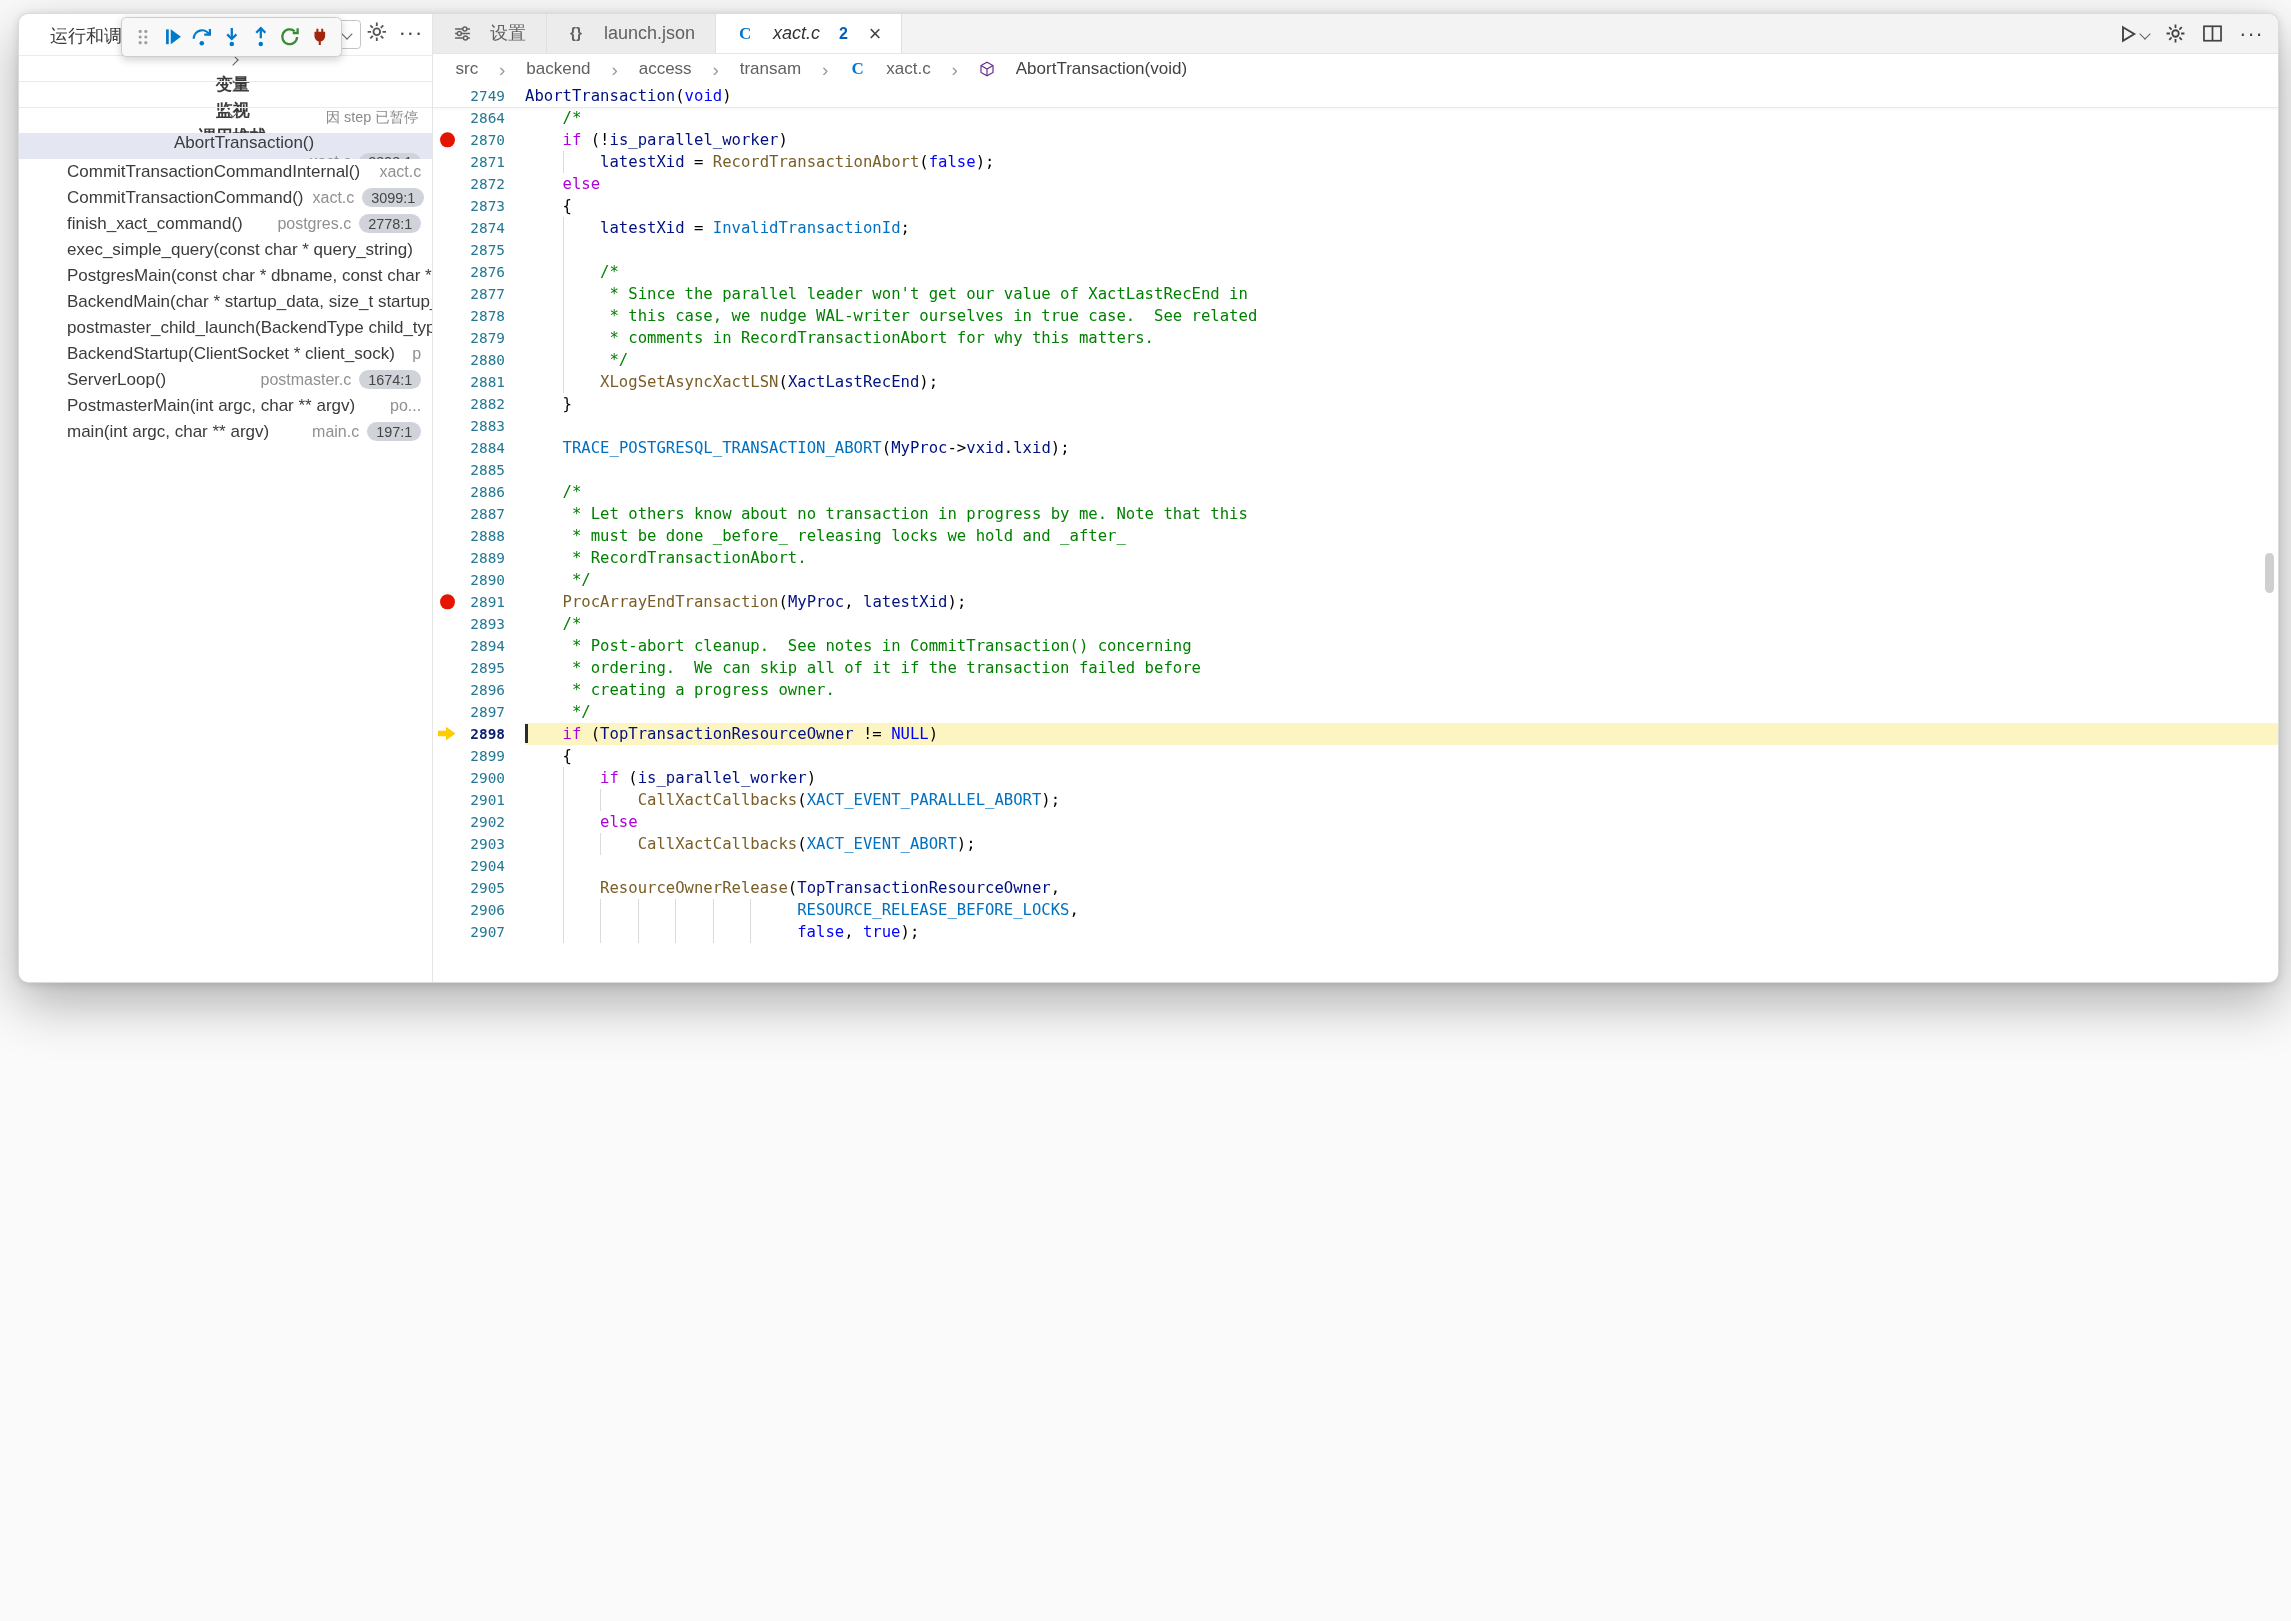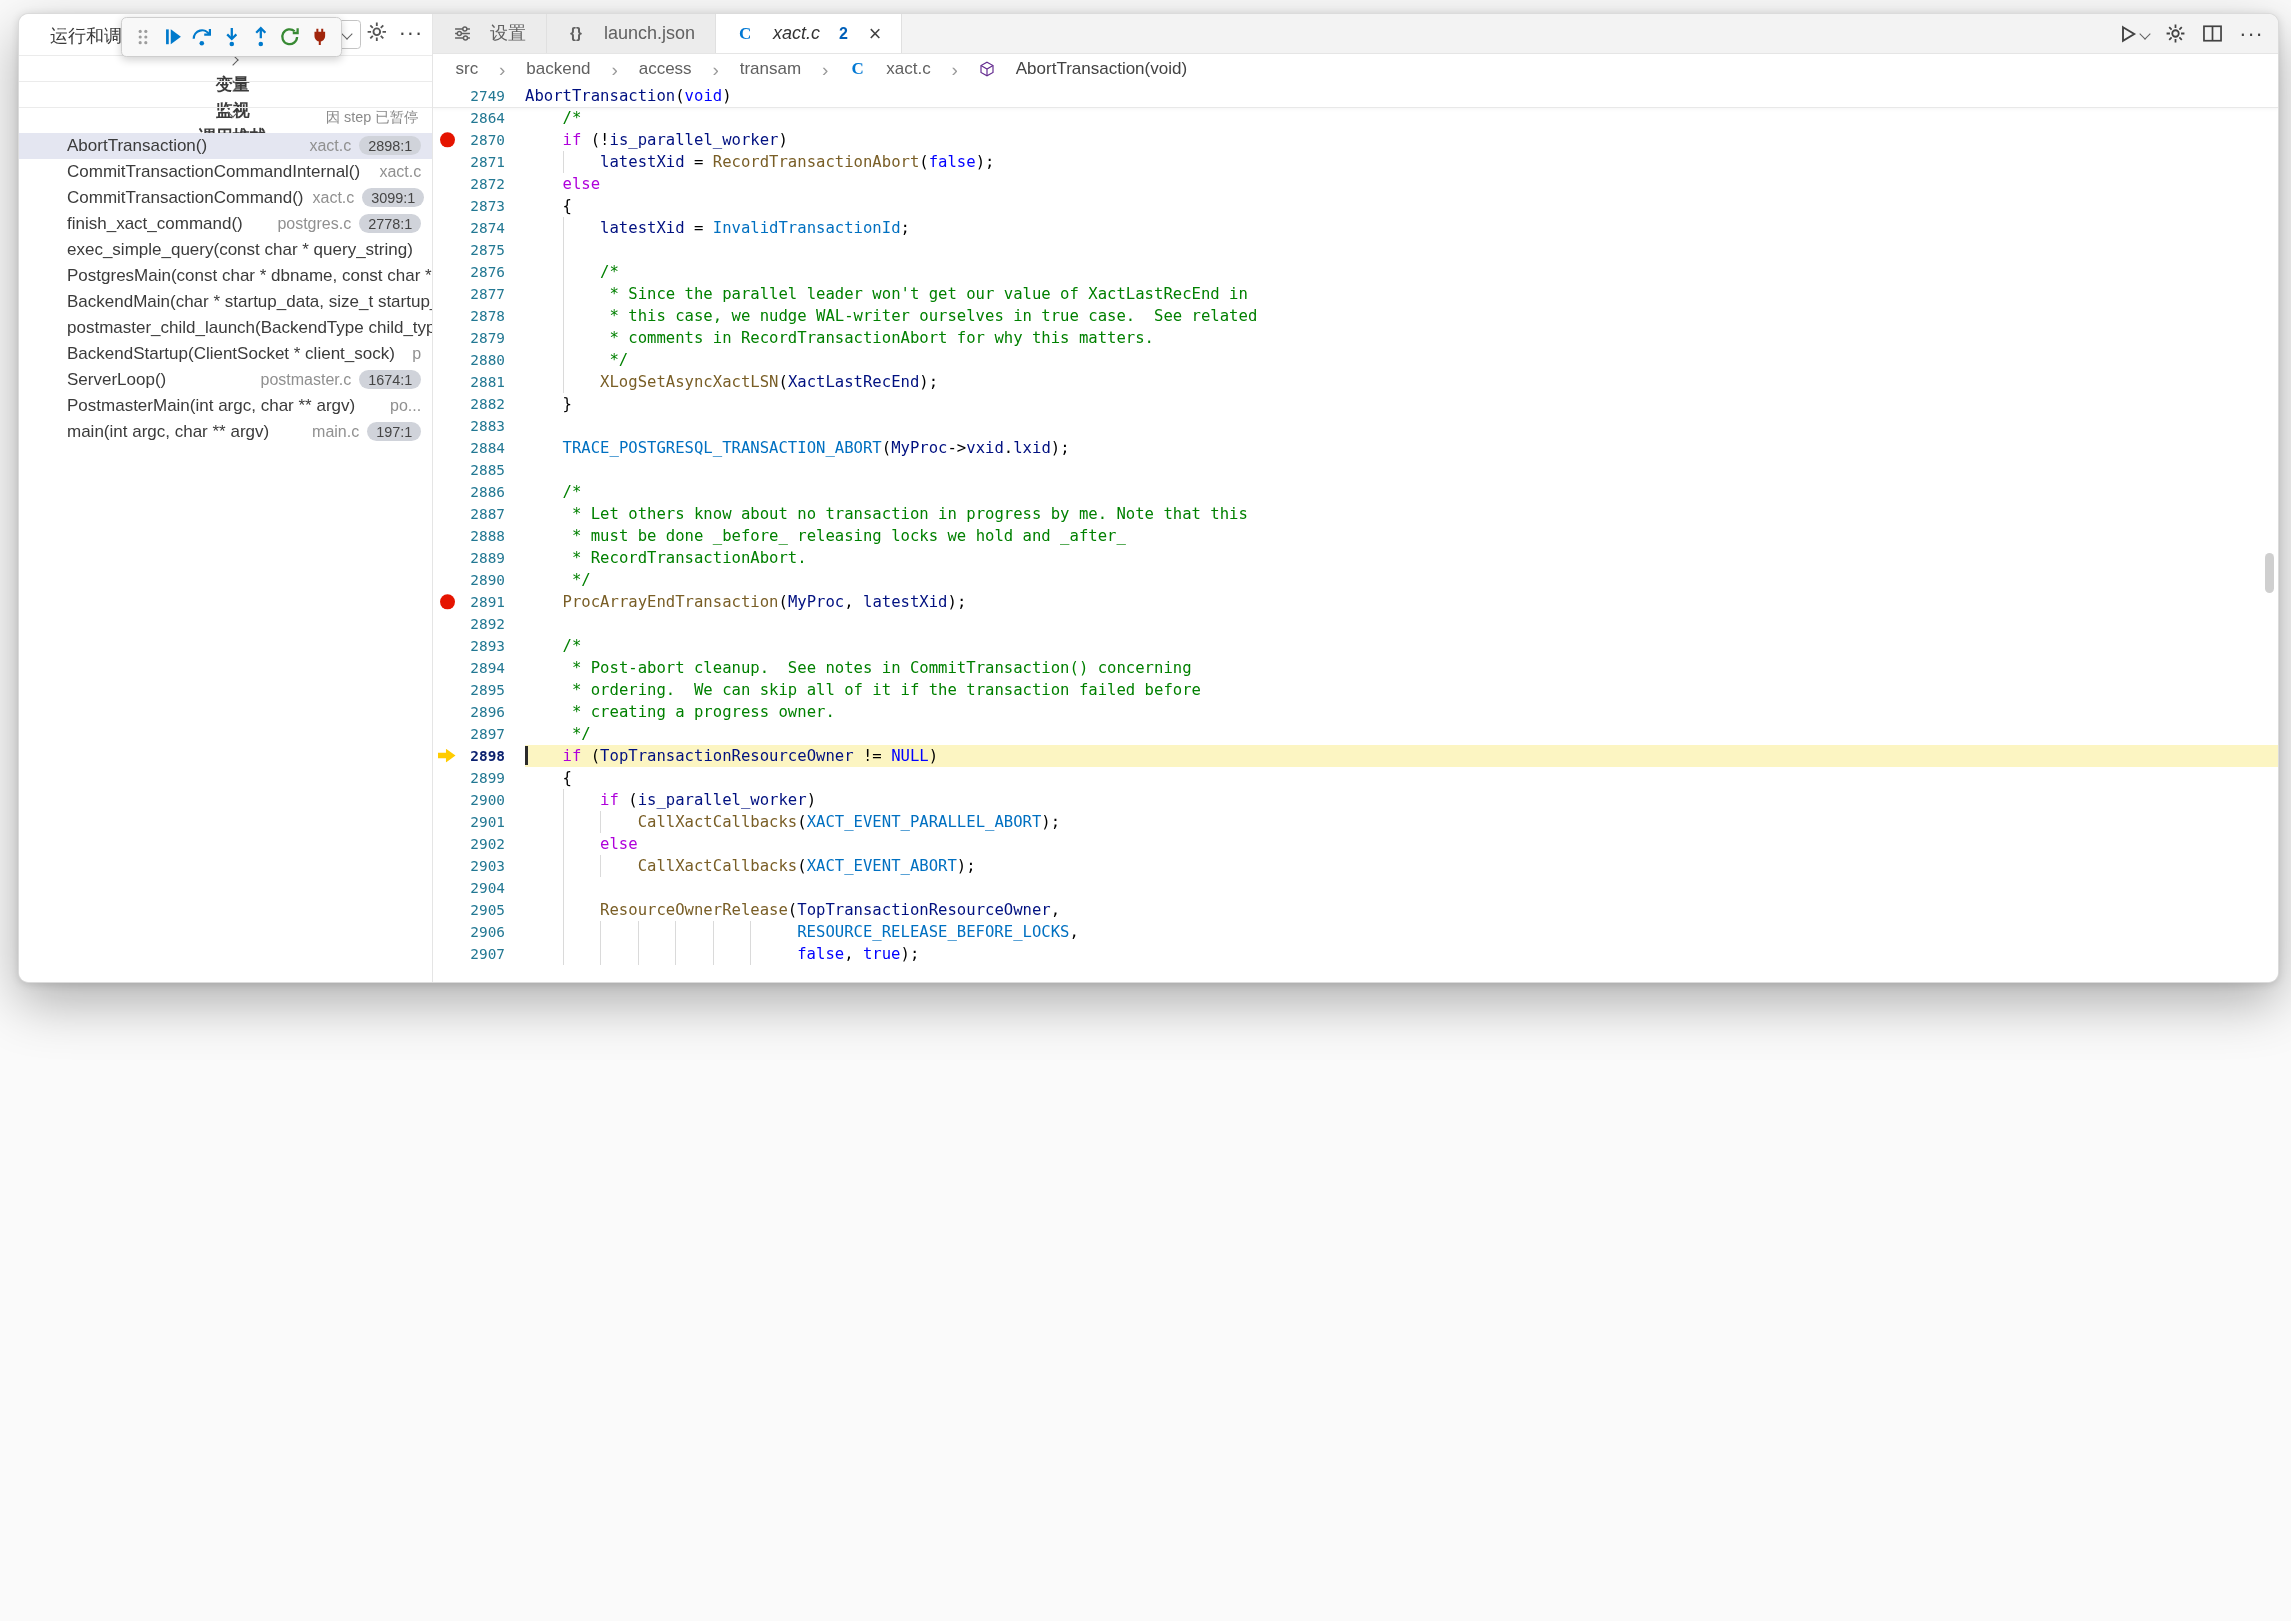--- a/index.html
+++ b/index.html
@@ -33,21 +33,21 @@
 
   .sb-section { height:26px; border-top:0.9px solid #ebebeb; display:flex; align-items:center; gap:9px; padding-left:14.4px; position:relative; font-size:17px; font-weight:600; color:#3b3b3b; cursor:pointer;flex-direction:column; }
   .sb-section .sec-status { position:absolute; right:13.5px; font-size:14.4px; font-weight:400; color:#8a8a8a; }
 
   .chev { width:8px; height:8px; border-right:1.8px solid #616161; border-bottom:1.8px solid #616161; display:inline-block; flex:none; }
   .chev.right { transform:rotate(-45deg); }
   .chev.down  { transform:rotate(45deg); }
 
   .stack-list { position:relative; }
   .stack-row { height:26px; display:flex; align-items:center; padding-left:48px; padding-right:10.8px; white-space:nowrap; overflow:hidden; cursor:pointer; }
-  .stack-row.sel { background:#e4e6f1; }
+  .stack-row.sel { background:#e4e6f1;flex-direction:column; }
   .fn-name { font-size:17px; color:#3b3b3b; flex:none; }
   .frame-right { margin-left:auto; display:flex; align-items:center; gap:8px; flex:none; padding-left:9px; }
   .frame-file { font-size:16px; color:#909090; }
   .frame-badge { font-size:14.4px; color:#454545; background:#d0d3da; border-radius:10px; padding:0.9px 9px; line-height:18px; }
 
   
   .main { flex:1; display:flex; flex-direction:column; min-width:0; }
 
   .tabbar { height:40px; background:#f3f3f3; border-bottom:0.9px solid #e5e5e5; display:flex; align-items:stretch; position:relative; flex:none; }
   .tab { display:inline-flex; align-items:center; gap:19px; padding:0 20px; font-size:18px; color:#616161; background:#ececec; border-right:0.9px solid #e0e0e0; cursor:pointer; position:relative; }
@@ -363,21 +363,20 @@
           <div class="line"><span class="gutter"><span class="lnum">2882</span></span><span class="code"><span class="g g0"></span><span class="tk-p">}</span></span></div>
           <div class="line"><span class="gutter"><span class="lnum">2883</span></span><span class="code"><span class="g g0"></span></span></div>
           <div class="line"><span class="gutter"><span class="lnum">2884</span></span><span class="code"><span class="g g0"></span><span class="tk-m">TRACE_POSTGRESQL_TRANSACTION_ABORT</span><span class="tk-p">(</span><span class="tk-v">MyProc</span><span class="tk-p">-&gt;</span><span class="tk-v">vxid</span><span class="tk-p">.</span><span class="tk-v">lxid</span><span class="tk-p">);</span></span></div>
           <div class="line"><span class="gutter"><span class="lnum">2885</span></span><span class="code"><span class="g g0"></span></span></div>
           <div class="line"><span class="gutter"><span class="lnum">2886</span></span><span class="code"><span class="g g0"></span><span class="tk-c">/*</span></span></div>
           <div class="line"><span class="gutter"><span class="lnum">2887</span></span><span class="code"><span class="g g0"></span><span class="tk-c"> * Let others know about no transaction in progress by me. Note that this</span></span></div>
           <div class="line"><span class="gutter"><span class="lnum">2888</span></span><span class="code"><span class="g g0"></span><span class="tk-c"> * must be done _before_ releasing locks we hold and _after_</span></span></div>
           <div class="line"><span class="gutter"><span class="lnum">2889</span></span><span class="code"><span class="g g0"></span><span class="tk-c"> * RecordTransactionAbort.</span></span></div>
           <div class="line"><span class="gutter"><span class="lnum">2890</span></span><span class="code"><span class="g g0"></span><span class="tk-c"> */</span></span></div>
           <div class="line"><span class="gutter"><span class="bp"></span><span class="lnum">2891</span></span><span class="code"><span class="g g0"></span><span class="tk-fn">ProcArrayEndTransaction</span><span class="tk-p">(</span><span class="tk-v">MyProc</span><span class="tk-p">, </span><span class="tk-v">latestXid</span><span class="tk-p">);</span></span></div>
-          <div class="line"><span class="gutter"><span class="lnum">2892</span></span><span class="code"><span class="g g0"></span></span></div>
           <div class="line"><span class="gutter"><span class="lnum">2893</span></span><span class="code"><span class="g g0"></span><span class="tk-c">/*</span></span></div>
           <div class="line"><span class="gutter"><span class="lnum">2894</span></span><span class="code"><span class="g g0"></span><span class="tk-c"> * Post-abort cleanup.  See notes in CommitTransaction() concerning</span></span></div>
           <div class="line"><span class="gutter"><span class="lnum">2895</span></span><span class="code"><span class="g g0"></span><span class="tk-c"> * ordering.  We can skip all of it if the transaction failed before</span></span></div>
           <div class="line"><span class="gutter"><span class="lnum">2896</span></span><span class="code"><span class="g g0"></span><span class="tk-c"> * creating a progress owner.</span></span></div>
           <div class="line"><span class="gutter"><span class="lnum">2897</span></span><span class="code"><span class="g g0"></span><span class="tk-c"> */</span></span></div>
           <div class="line cur"><span class="gutter"><span class="cur-arrow"></span><span class="lnum">2898</span></span><span class="code"><span class="g g0"></span><span class="tk-k">if</span><span class="tk-p"> (</span><span class="tk-v">TopTransactionResourceOwner</span><span class="tk-p"> != </span><span class="tk-kb">NULL</span><span class="tk-p">)</span><span class="cursor"></span></span></div>
           <div class="line"><span class="gutter"><span class="lnum">2899</span></span><span class="code"><span class="g g0"></span><span class="tk-p">{</span></span></div>
           <div class="line"><span class="gutter"><span class="lnum">2900</span></span><span class="code"><span class="g g0"></span><span class="g"></span><span class="tk-k">if</span><span class="tk-p"> (</span><span class="tk-v">is_parallel_worker</span><span class="tk-p">)</span></span></div>
           <div class="line"><span class="gutter"><span class="lnum">2901</span></span><span class="code"><span class="g g0"></span><span class="g"></span><span class="g"></span><span class="tk-fn">CallXactCallbacks</span><span class="tk-p">(</span><span class="tk-m">XACT_EVENT_PARALLEL_ABORT</span><span class="tk-p">);</span></span></div>
           <div class="line"><span class="gutter"><span class="lnum">2902</span></span><span class="code"><span class="g g0"></span><span class="g"></span><span class="tk-k">else</span></span></div>

